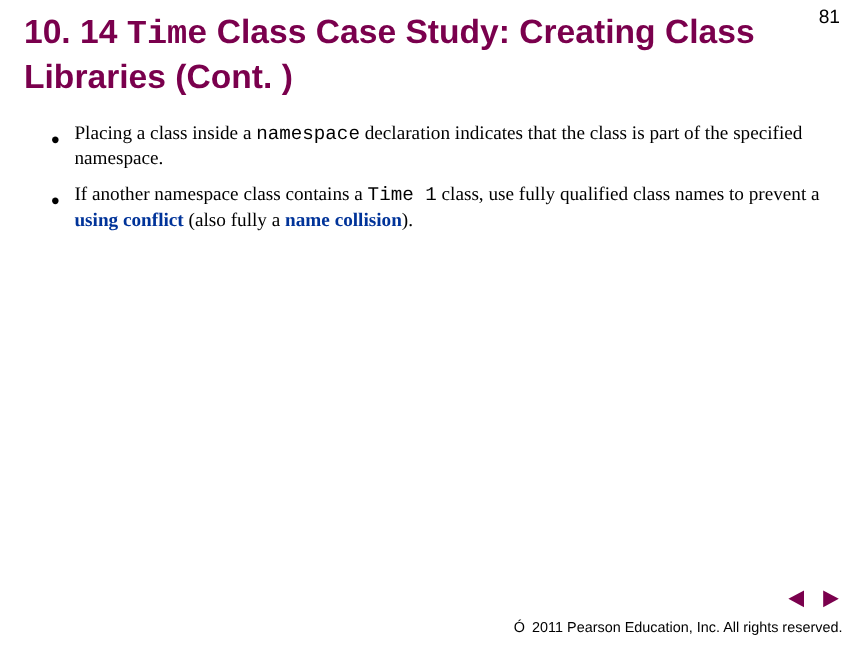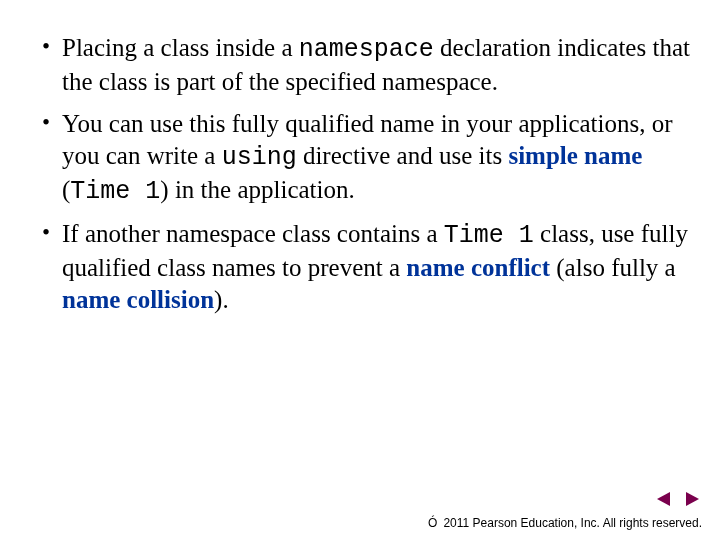--- a/index.html
+++ b/index.html
@@ -42,21 +42,21 @@
     margin-left: 8px;
     margin-top: -4px;
   }
   ul.bullets {
     margin: 22px 0 0 22px;
     padding: 0;
     list-style: none;
   }
   ul.bullets > li {
     position: relative;
-    font-size: 25px;
+    font-size: 16px;
     line-height: 1.28;
     margin-bottom: 10px;
     padding-left: 20px;
   }
   ul.bullets > li::before {
     content: "•";
     position: absolute;
     left: 0;
     top: 0;
     font-size: 23px;
@@ -86,25 +86,31 @@
     display: flex;
     gap: 8px;
   }
   .arrow-btn svg { display: block; }
 </style>
 </head>
 <body>
 
 <div class="slide">
 
+  <div class="header-row">
+    <div class="title">
+      <span>10. 14</span>
+      <span class="code">Time</span><span> Class Case Study: Creating Class Libraries (Cont. )</span>
+    </div>
+    <div class="pagenum">81</div>
+  </div>
 
   <ul class="bullets">
       <li><span>Placing a class inside a </span><span class="code-inline">namespace</span><span> declaration indicates that the class is part of the specified namespace.</span></li>
-      <li><span>You can use this fully qualified name in your applications, or you can write a </span><span class="code-inline">using</span><span> directive and use its </span><span class="term">simple name</span><span> (</span><span class="code-inline">Time 1</span><span>) in the application.</span></li>
-      <li><span>If another namespace class contains a </span><span class="code-inline">Time 1</span><span> class, use fully qualified class names to prevent a </span><span class="term">name conflict</span><span> (also fully a </span><span class="term">name collision</span><span>).</span></li>
+      <li><span>If another namespace class contains a </span><span class="code-inline">Time 1</span><span> class, use fully qualified class names to prevent a </span><span class="term">using conflict</span><span> (also fully a </span><span class="term">name collision</span><span>).</span></li>
     </ul>
 
   <div class="nav-arrows">
     <span class="arrow-btn">
       <svg width="20" height="18">
           <polygon points="16,2 16,16 3,9" fill="#7a004d"></polygon>
         </svg>
     </span>
     <span class="arrow-btn">
       <svg width="20" height="18">

